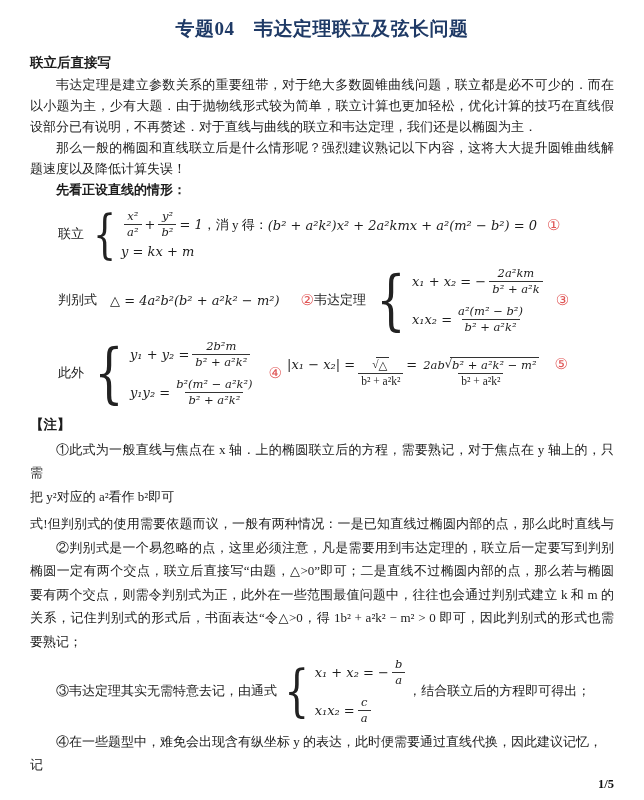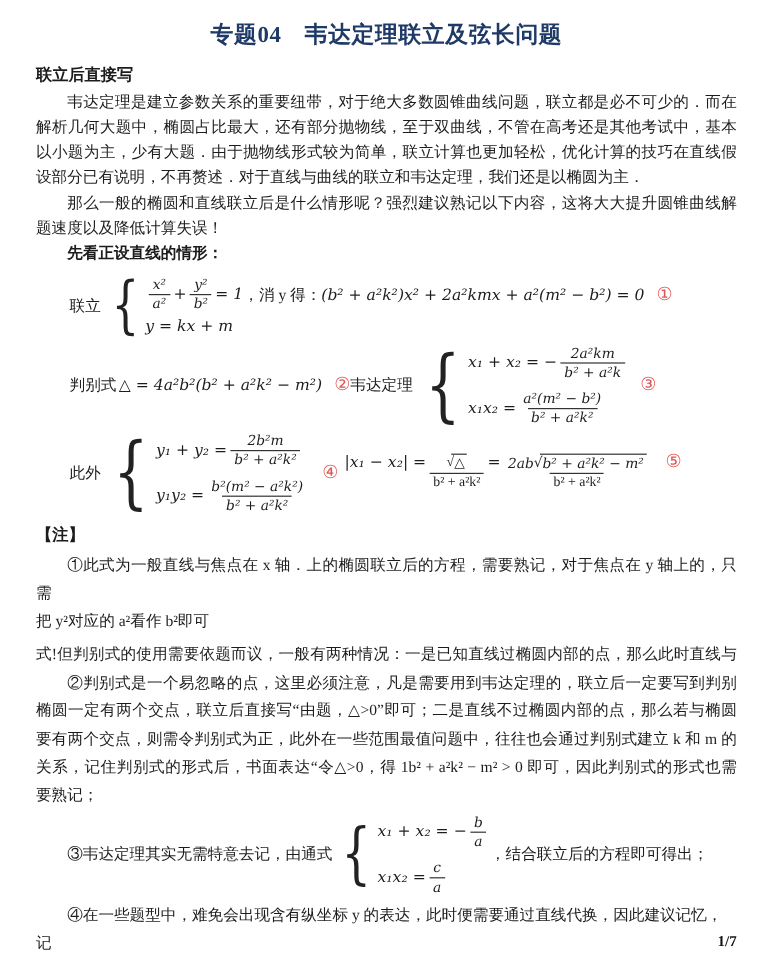--- a/index.html
+++ b/index.html
@@ -43,42 +43,41 @@
   .b72{font-size:66px;}
   .b60{font-size:56px;}
 
   .sqrt{display:inline-flex; align-items:flex-start;}
   .sqrt::before{content:"√"; font-style:normal; margin-right:-2px;}
   .rad{border-top:1px solid #333; padding:0 2px;}
 
   .badge{color:#e05555; font-size:15px; margin-left:10px; font-style:normal; line-height:1;}
 
   .row2{margin-top:6px;}
-  .row2 .inlineblock{margin-left:28px; display:flex; align-items:center; white-space:nowrap;}
+  .row2 .inlineblock{margin-left:28px; display:flex; align-items:center; white-space:nowrap;gap:11px;}
   .row2 .rightblock{margin-left:auto; margin-right:82px;}
   .row3{margin-top:4px;}
   .row3 .leftblock{margin-left:28px;}
   .row3 .rightblock{margin-left:auto; margin-right:46px; display:flex; align-items:flex-start; white-space:nowrap;}
   .notehead{margin-top:8px;}
   .note3row{margin:4px 0 0 26px; display:flex; align-items:center;}
   .note4{margin-top:4px;}
   .pagenum{position:absolute; right:30px; bottom:8px; font-weight:bold; font-size:12.5px; color:#111;}
 </style>
 </head>
 <body>
 
 <div class="page">
 
   <div class="title">专题04　韦达定理联立及弦长问题</div>
 
   <div class="h1">联立后直接写</div>
 
   <p class="para">
     <span class="jline ind">韦达定理是建立参数关系的重要纽带，对于绝大多数圆锥曲线问题，联立都是必不可少的．而在</span>
-    <span class="jline">解析几何大题中，椭圆占比最大，还有部分抛物线，至于双曲线，不管在高考还是其他考试中，基本</span>
     <span class="jline">以小题为主，少有大题．由于抛物线形式较为简单，联立计算也更加轻松，优化计算的技巧在直线假</span>
     <span class="pline">设部分已有说明，不再赘述．对于直线与曲线的联立和韦达定理，我们还是以椭圆为主．</span>
   </p>
 
   <p class="para">
     <span class="jline ind">那么一般的椭圆和直线联立后是什么情形呢？强烈建议熟记以下内容，这将大大提升圆锥曲线解</span>
     <span class="pline">题速度以及降低计算失误！</span>
   </p>
 
   <div class="lead ind">先看正设直线的情形：</div>
@@ -222,15 +221,15 @@
         </div>
       </div>
     </div>
     <span class="cn">，结合联立后的方程即可得出；</span>
   </div>
 
   <p class="para note note4">
     <span class="pline ind">④在一些题型中，难免会出现含有纵坐标 y 的表达，此时便需要通过直线代换，因此建议记忆，记</span>
   </p>
 
-  <div class="pagenum">1/7</div>
+  <div class="pagenum">1/5</div>
 
 </div>
 
 </body></html>

